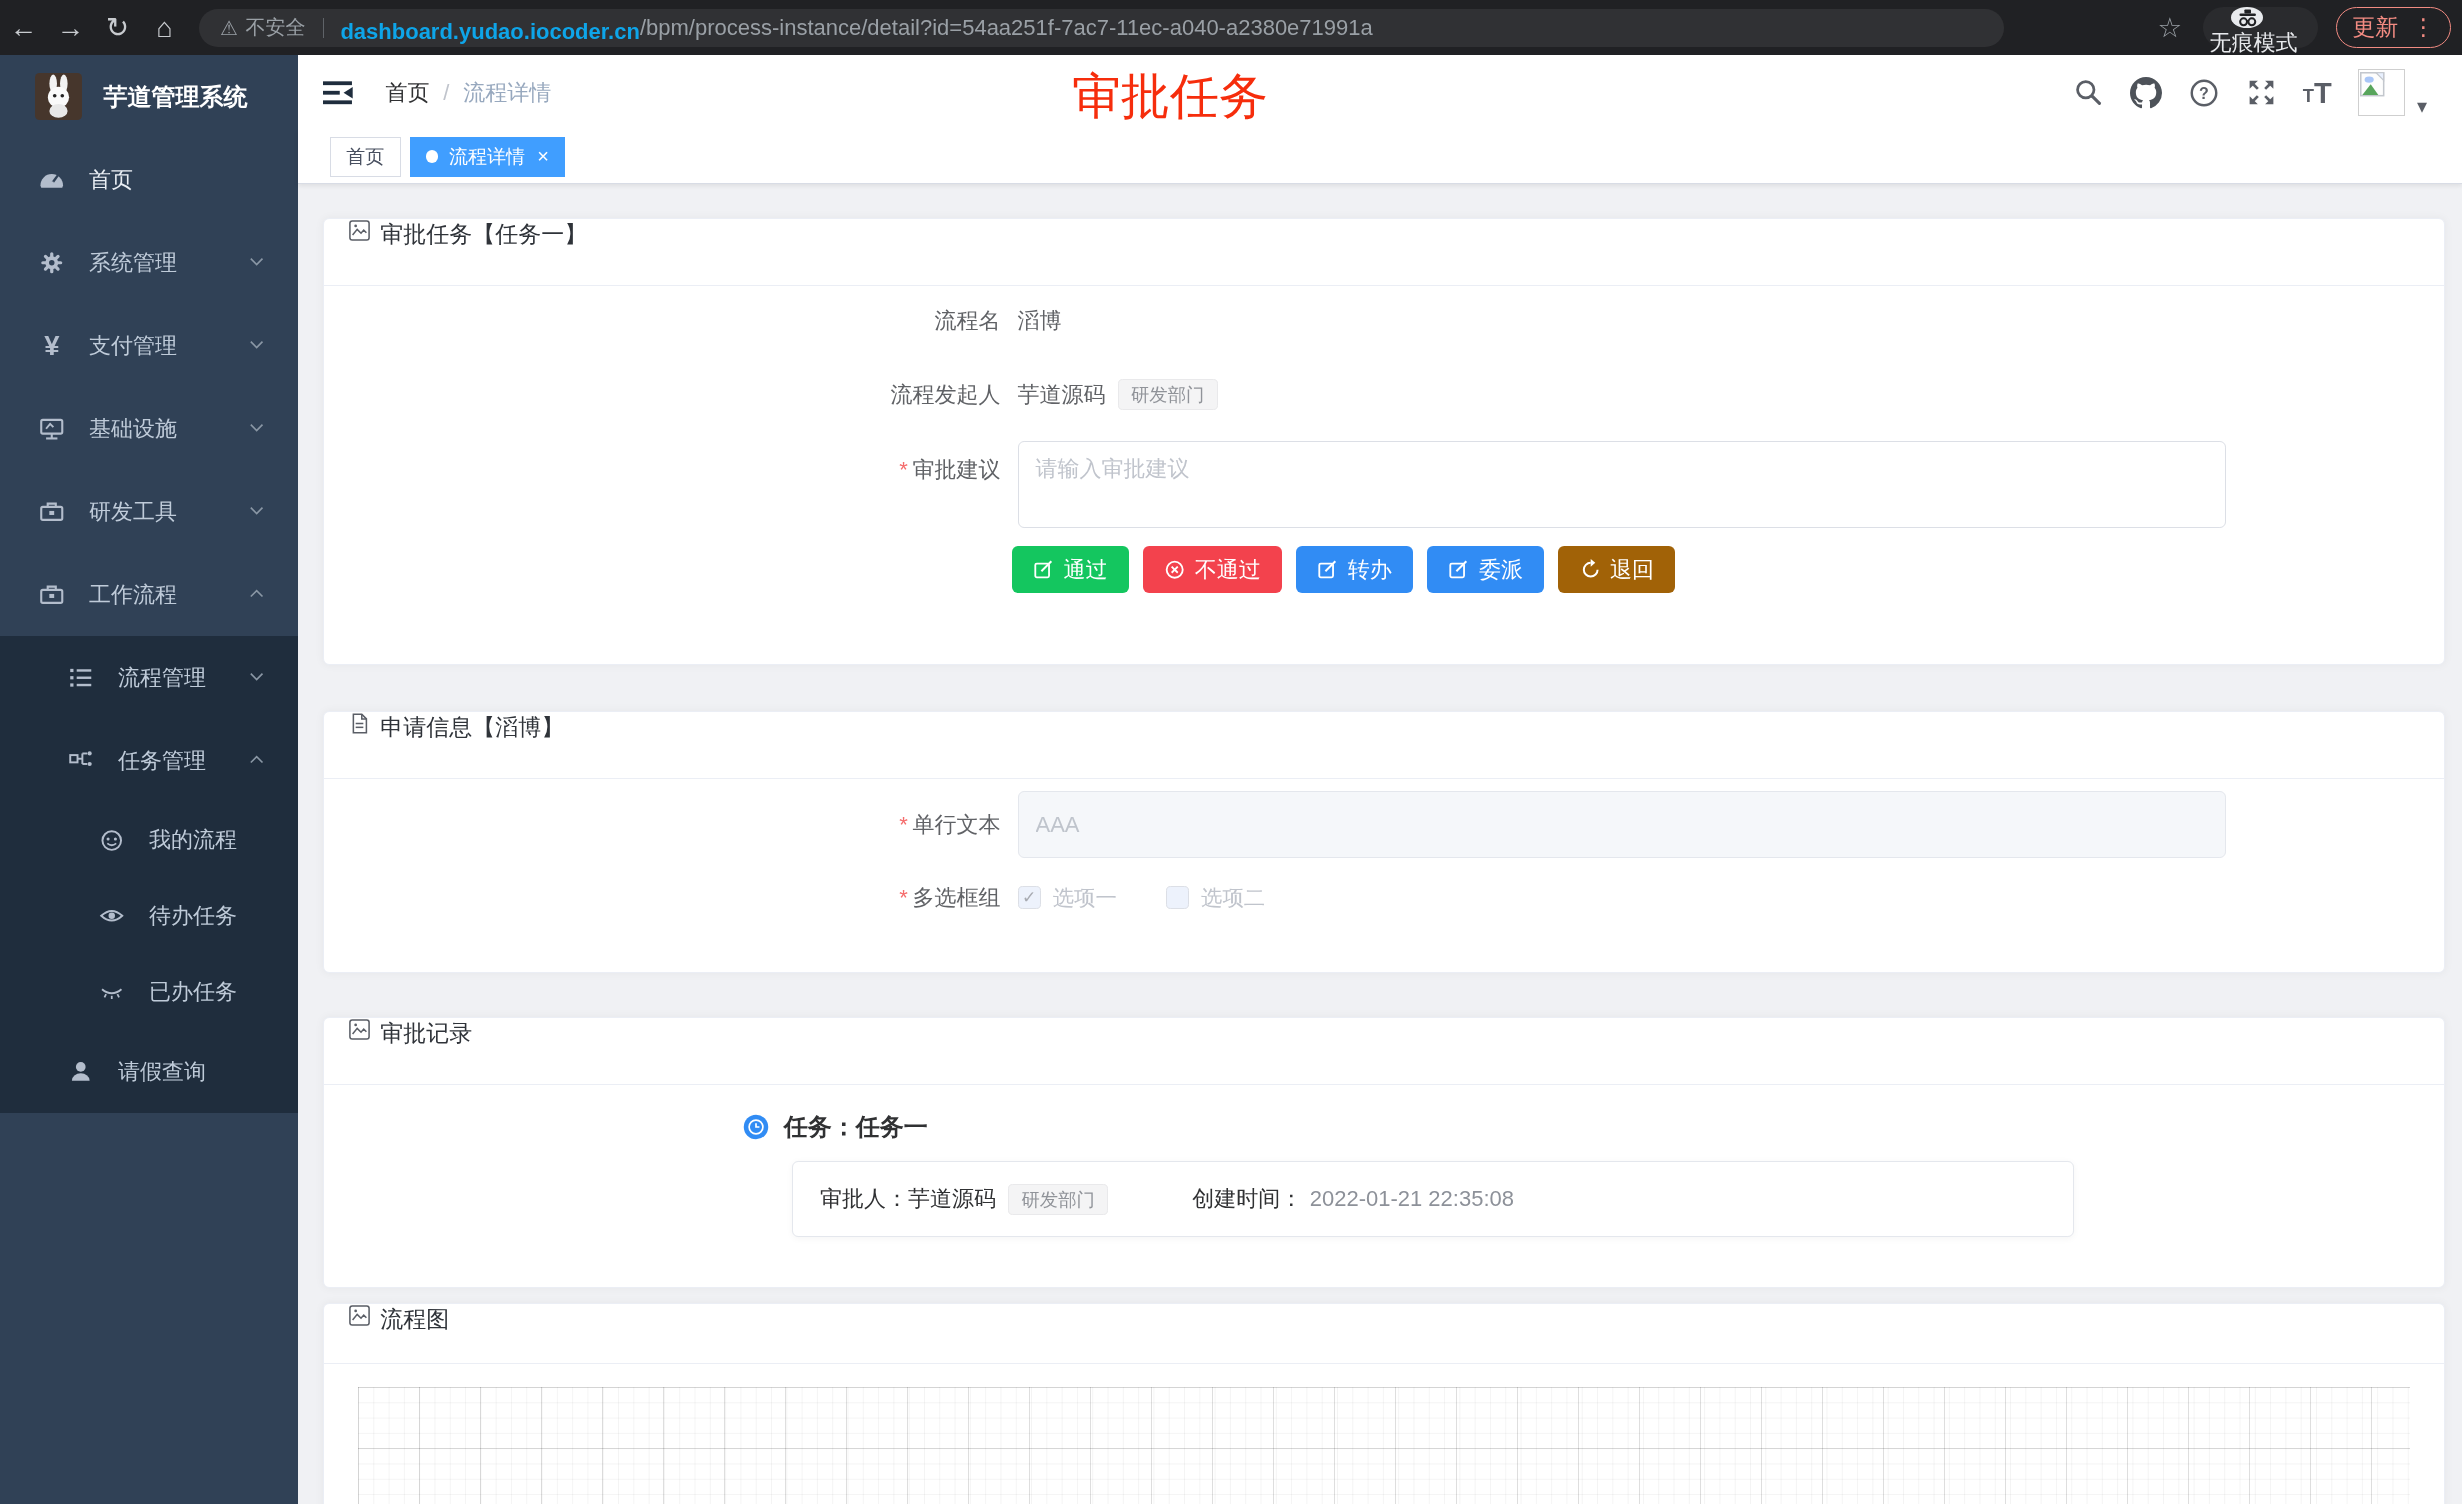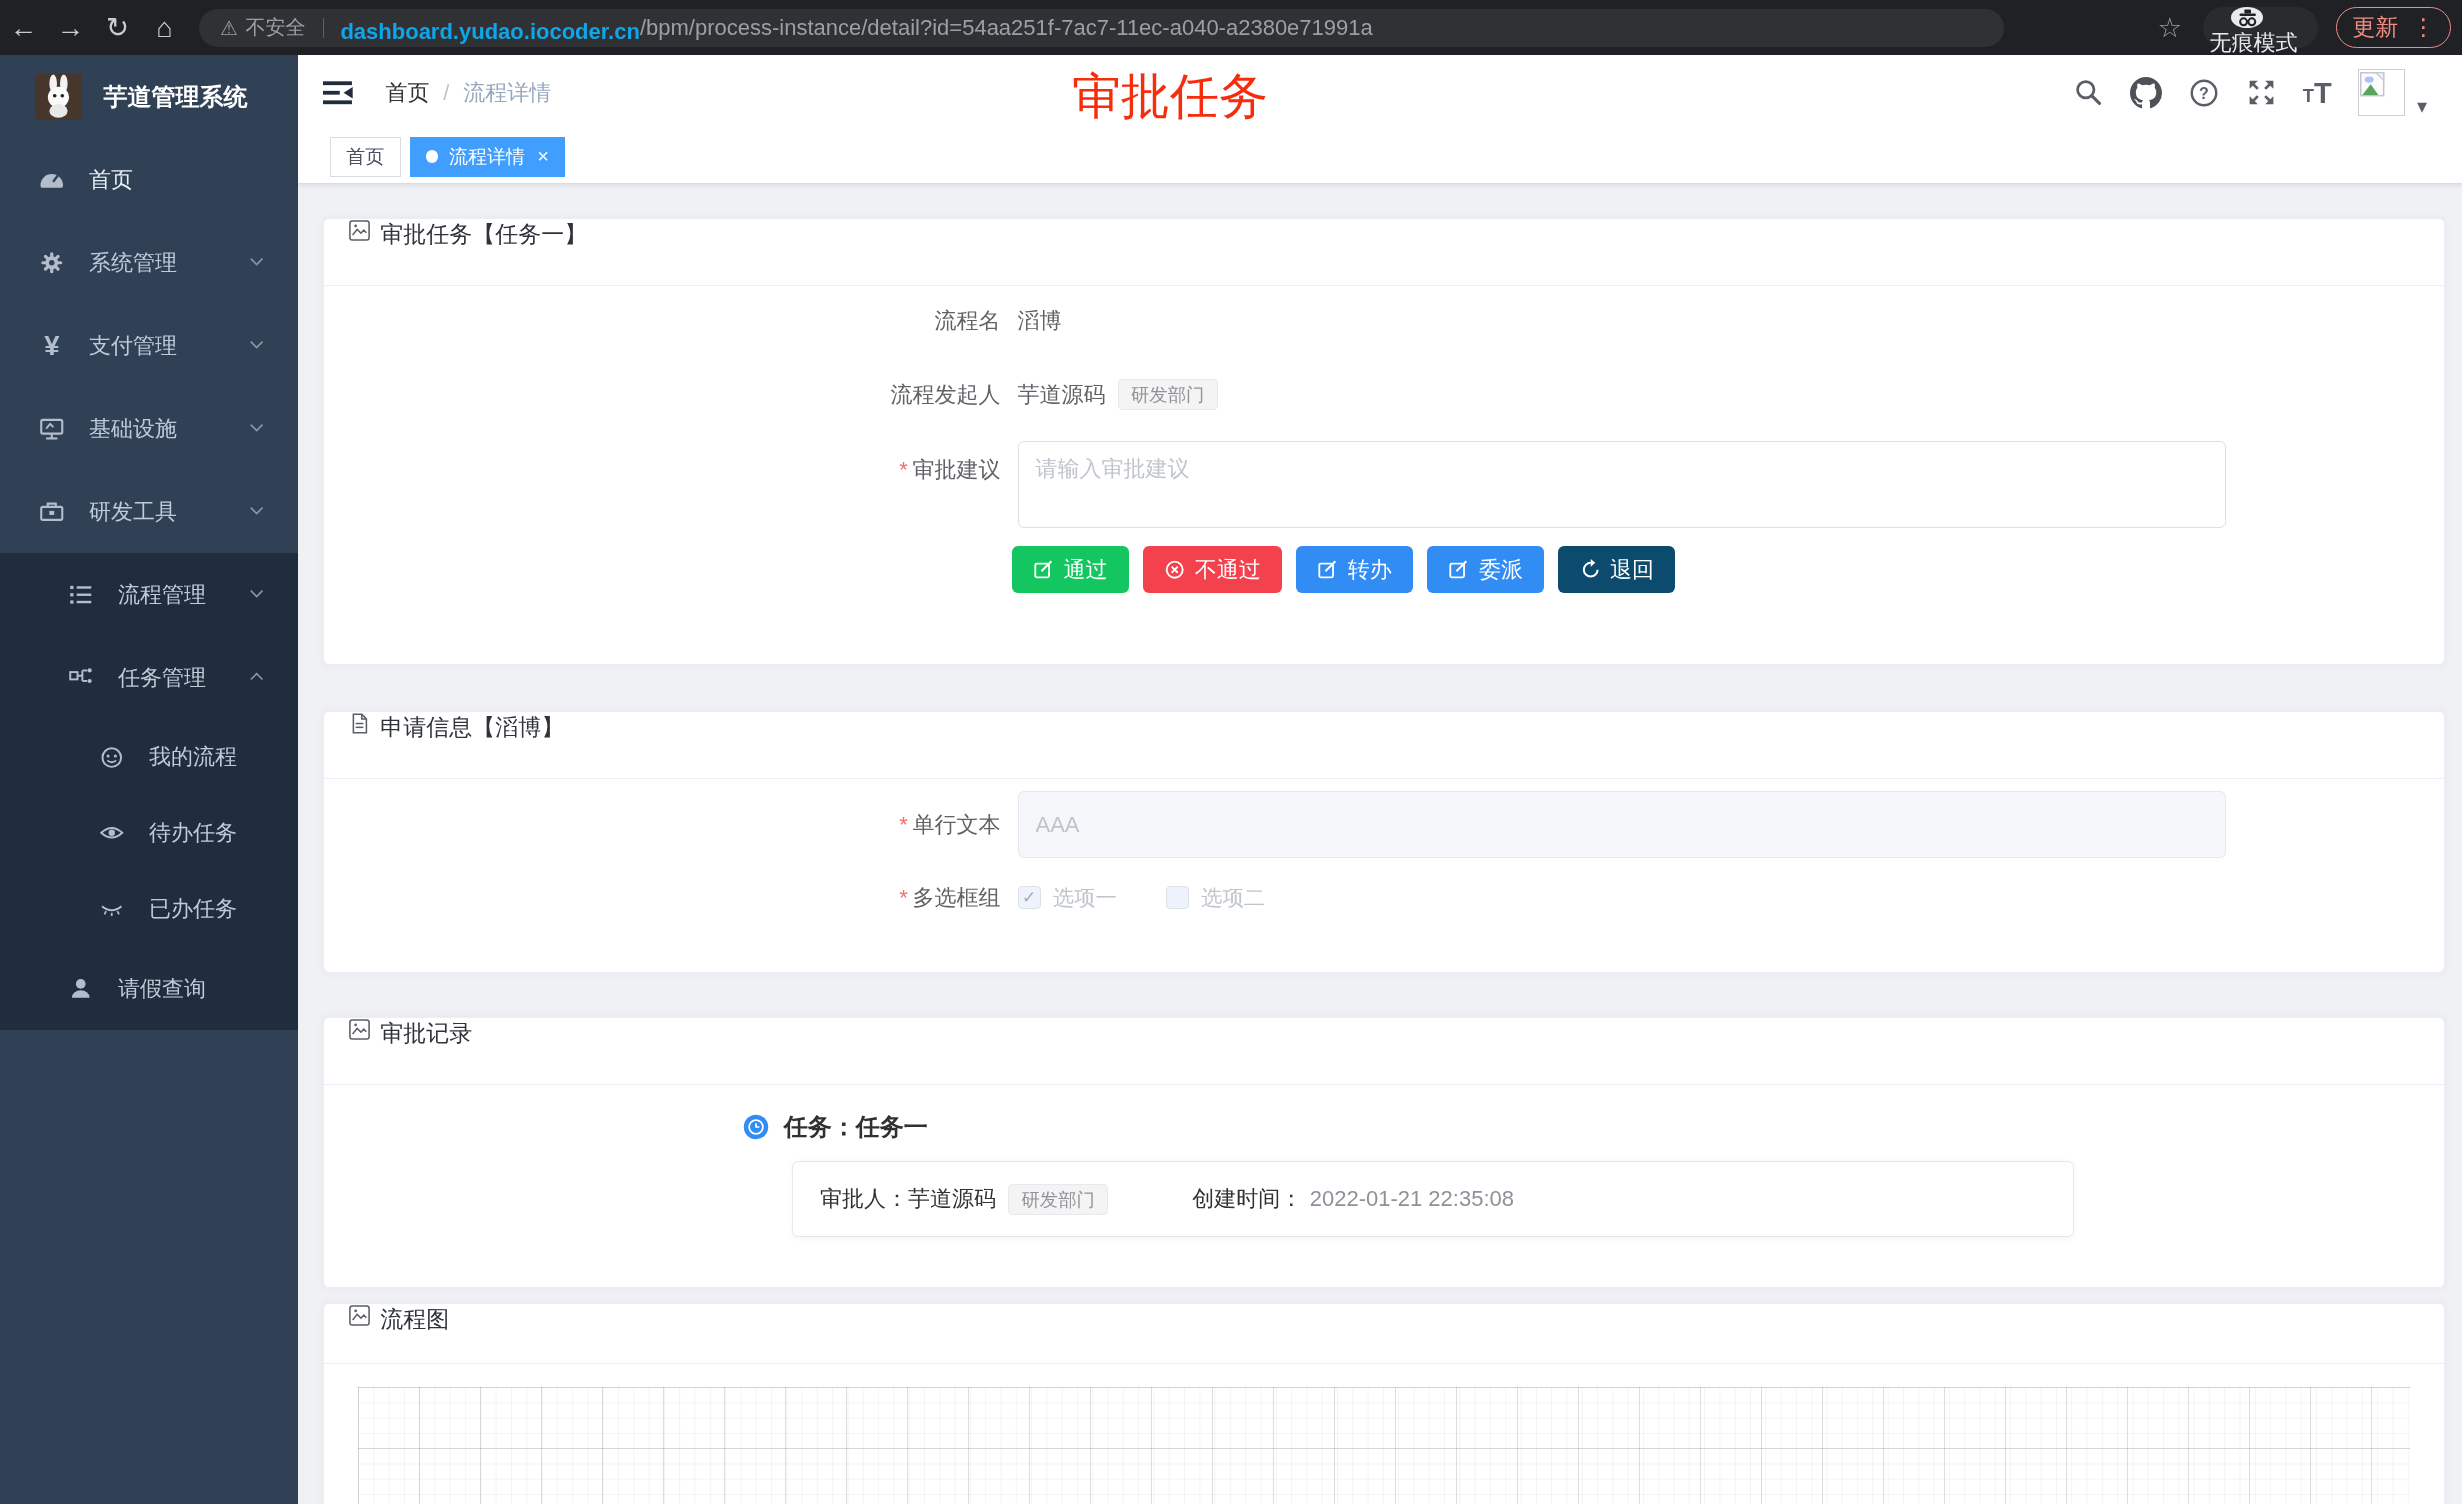--- a/index.html
+++ b/index.html
@@ -94,21 +94,21 @@
   textarea.obs::placeholder { color:#c0c4cc; }
 
   .btn-row { display:flex; margin-left:688px; }
   .btn { height:47px; border:none; border-radius:6.1px; color:#fff; font-size:22px; display:flex;
     align-items:center; padding:0 21.4px; margin-right:13.8px; cursor:pointer;
     font-family:"Liberation Sans","DejaVu Sans",sans-serif; }
   .btn svg { margin-right:9.2px; }
   .btn-pass { background:#14c65f; }
   .btn-reject { background:#f3424d; }
   .btn-transfer, .btn-delegate { background:#318cf4; }
-  .btn-back { background:#0c4a6e;justify-content:center; }
+  .btn-back { background:#a16207;justify-content:center; }
 
   input.dis { width:1208px; height:67px; background:#f5f7fa; border:0.8px solid #e4e7ed;
     border-radius:6.1px; color:#bfc4cc; font-size:22px; padding:0 17px; outline:none;
     font-family:"Liberation Sans","DejaVu Sans",sans-serif; }
   .cb-group { display:flex; align-items:center; }
   .cb-box { width:23px; height:23px; border:0.8px solid #dcdfe6; background:#edf2fc; border-radius:4.6px;
     display:inline-flex; align-items:center; justify-content:center; }
   .cb-check { color:#a8abb2; font-size:17px; font-weight:bold; }
   .cb-label { color:#c0c4cc; font-size:21.4px; margin-left:12.2px; }
   .cb-item { display:flex; align-items:center; margin-right:49px; }
@@ -255,20 +255,35 @@
           </svg>
         </span>
         <span class="m-label">研发工具</span>
         <span class="m-chev">
           <svg width="15.3" height="10" viewBox="0 0 18 12">
               <polyline points="2,2 9,9 16,2" fill="none" stroke="#8a97a5" stroke-width="2"></polyline>
             </svg>
         </span>
       </div>
 
+      <div class="m-item lvl1">
+        <span class="m-ico">
+          <svg width="27.5" height="27.5" viewBox="0 0 34 34">
+            <rect x="4" y="11" width="26" height="16" rx="2" fill="none" stroke="#b3bdcc" stroke-width="2.6"></rect>
+            <path d="M12 11 v-4 h10 v4" fill="none" stroke="#b3bdcc" stroke-width="2.6"></path>
+            <rect x="14" y="16" width="6" height="5" fill="#b3bdcc"></rect>
+          </svg>
+        </span>
+        <span class="m-label">工作流程</span>
+        <span class="m-chev">
+          <svg width="15.3" height="10" viewBox="0 0 18 12">
+              <polyline points="2,9 9,2 16,9" fill="none" stroke="#8a97a5" stroke-width="2"></polyline>
+            </svg>
+        </span>
+      </div>
 
       <div class="submenu">
         <div class="m-item lvl2">
           <span class="m-ico">
             <svg width="27.5" height="27.5" viewBox="0 0 34 34">
               <rect x="4" y="6" width="4" height="4" fill="#b3bdcc"></rect>
                 <line x1="12" y1="8" x2="30" y2="8" stroke="#b3bdcc" stroke-width="3"></line>
               <rect x="4" y="15" width="4" height="4" fill="#b3bdcc"></rect>
                 <line x1="12" y1="17" x2="30" y2="17" stroke="#b3bdcc" stroke-width="3"></line>
               <rect x="4" y="24" width="4" height="4" fill="#b3bdcc"></rect>

